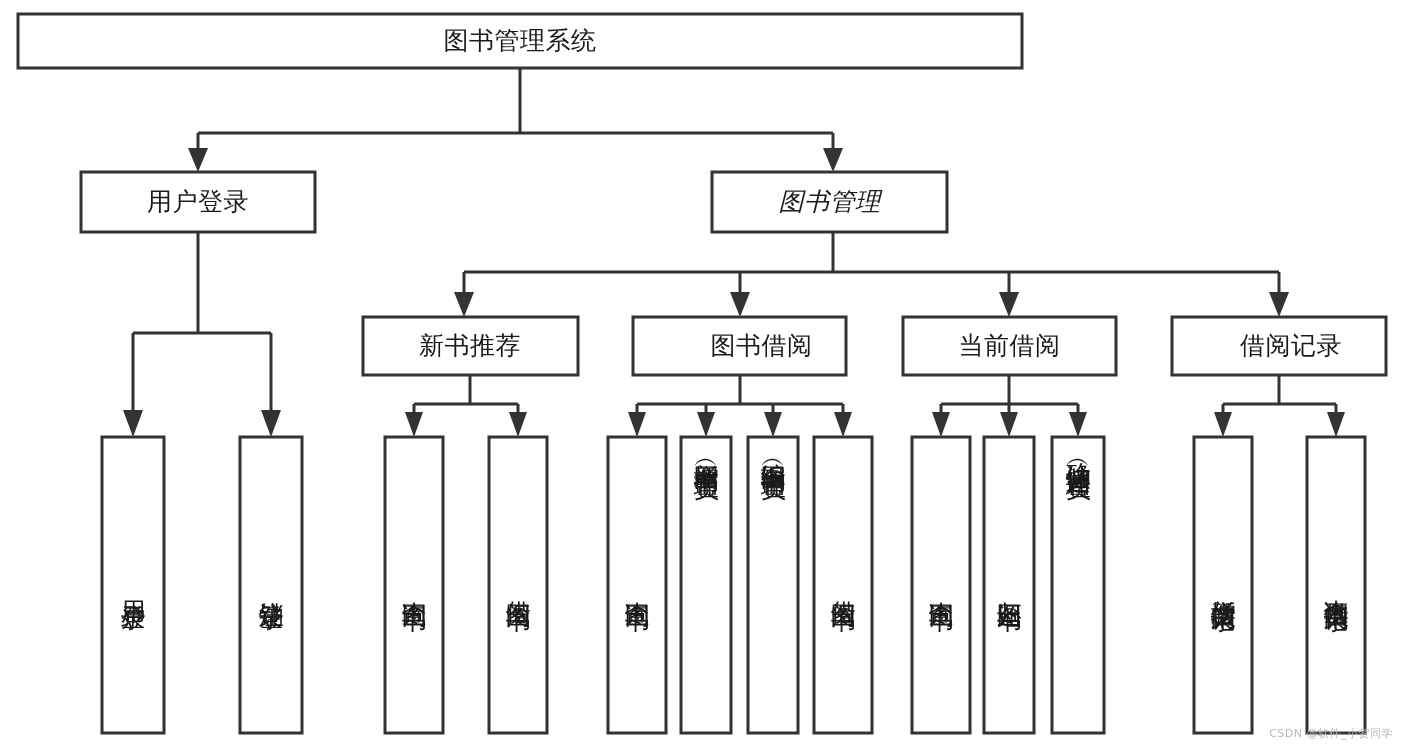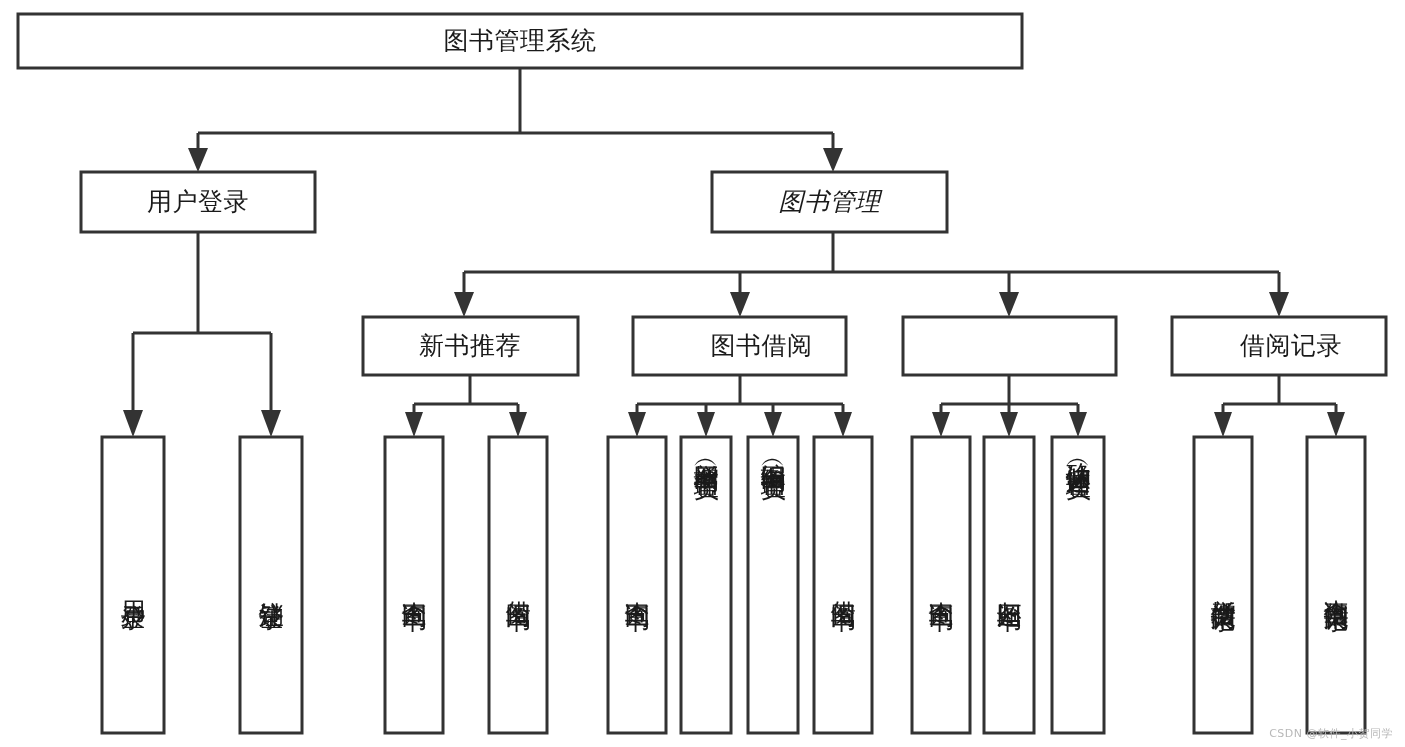--- a/index.html
+++ b/index.html
@@ -181,20 +181,21 @@
     </g>
   </svg>
 
   <div class="node-label horiz" style="left:18px; top:14px; width:1004px; height:54px;">图书管理系统</div>
 
   <div class="node-label horiz" style="left:81px; top:172px; width:234px; height:60px;">用户登录</div>
   <div class="node-label horiz" style="left:712px; top:172px; width:235px; height:60px;font-style:italic;">图书管理</div>
 
   <div class="node-label horiz" style="left:363px; top:317px; width:214px; height:58px;">新书推荐</div>
   <div class="node-label horiz" style="left:633px; top:317px; width:257px; height:58px;">图书借阅</div>
+  <div class="node-label horiz" style="left:903px; top:317px; width:213px; height:58px;">当前借阅</div>
   <div class="node-label horiz" style="left:1172px; top:317px; width:214px; height:58px;padding-left:12px;">借阅记录</div>
 
   <div class="node-label vert centered" style="left:102px; top:437px; width:62px; height:296px;">用户登录</div>
   <div class="node-label vert centered" style="left:240px; top:437px; width:62px; height:296px;">注销登录</div>
 
   <div class="node-label vert centered" style="left:385px; top:437px; width:58px; height:296px;">查询图书</div>
   <div class="node-label vert centered" style="left:489px; top:437px; width:58px; height:296px;">借阅图书</div>
 
   <div class="node-label vert centered" style="left:608px; top:437px; width:58px; height:296px;">查询图书</div>
   <div class="node-label vert" style="left:681px; top:437px; width:50px; height:296px;">新增图书（管理员）</div>

